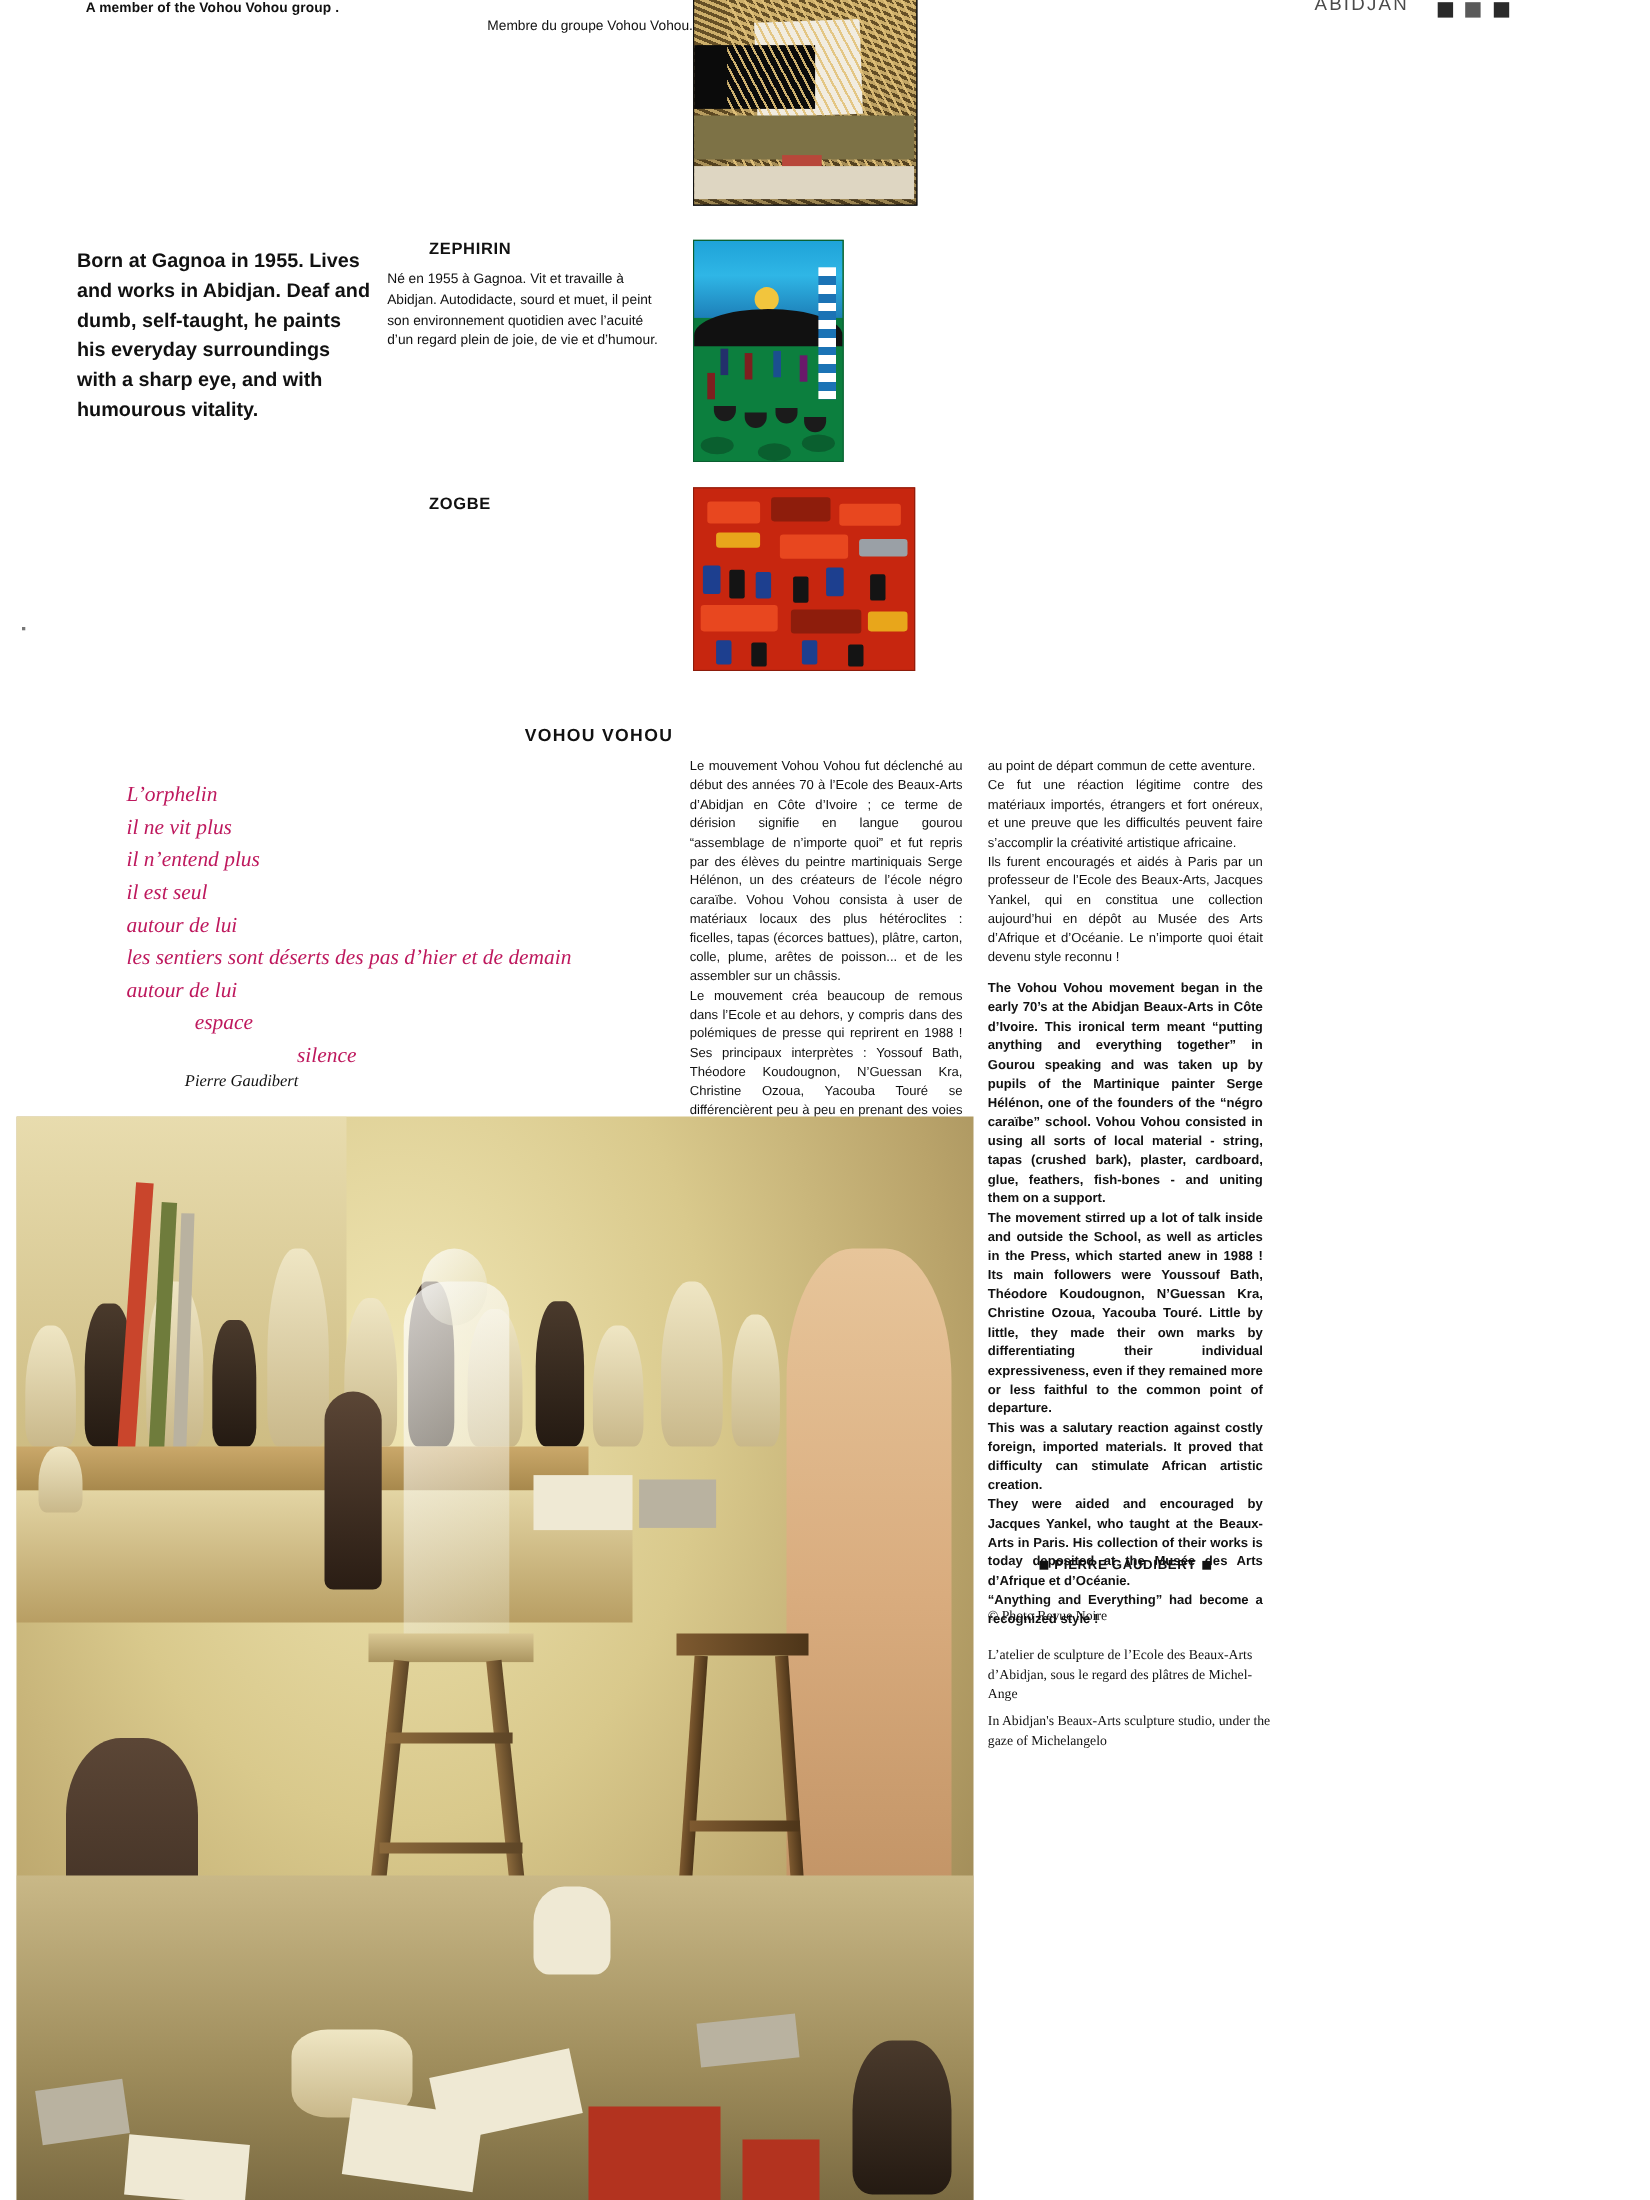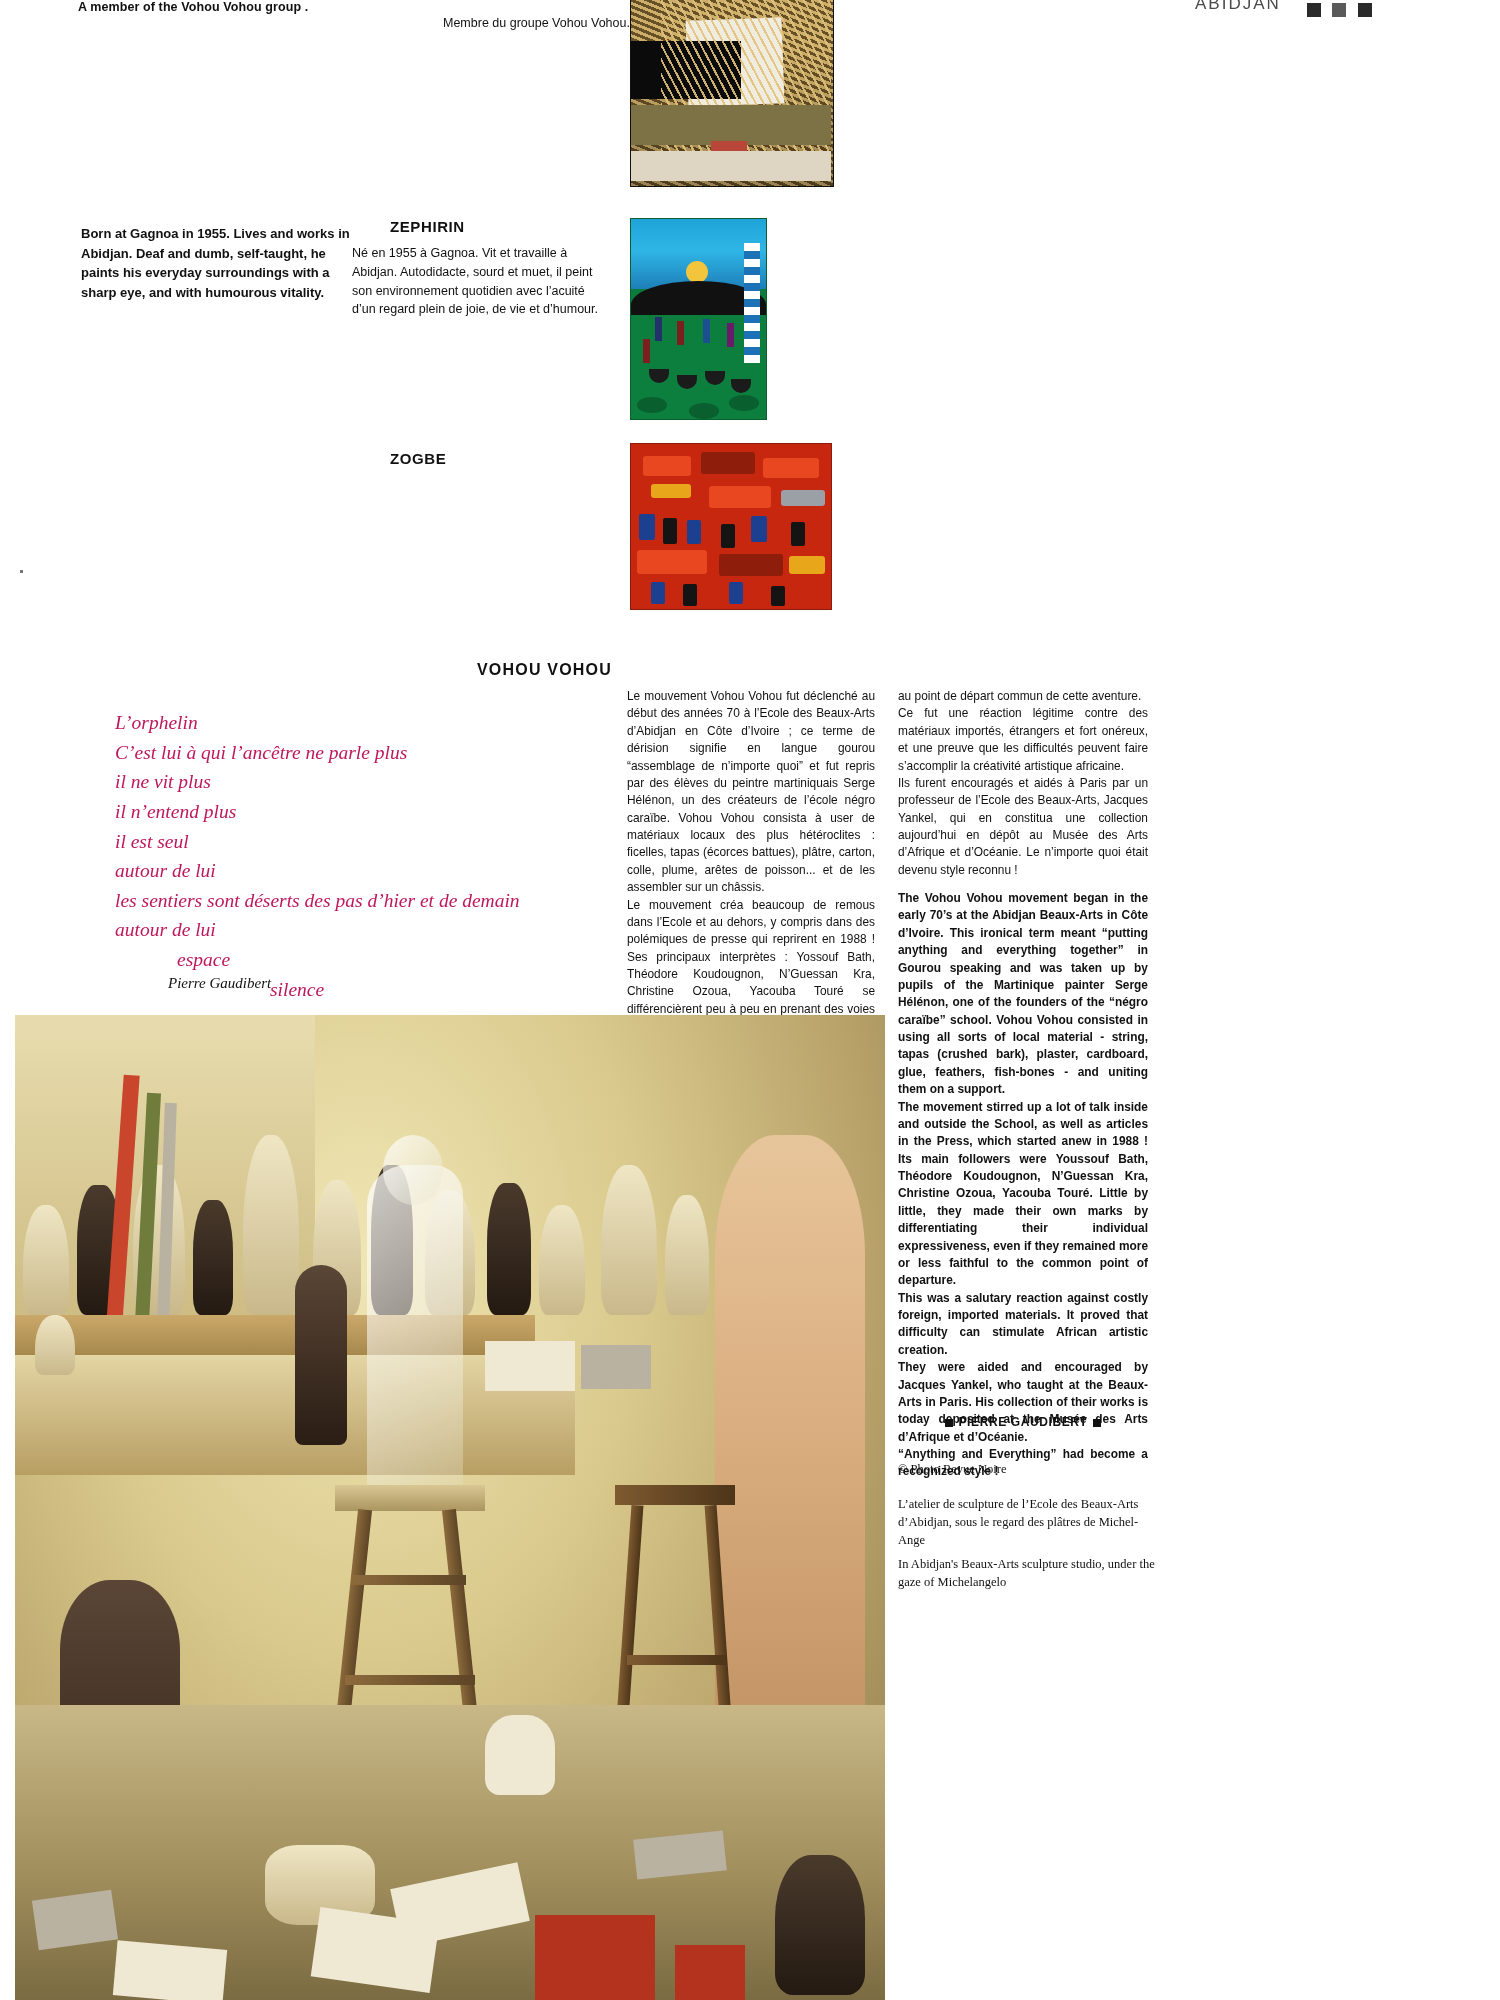--- a/index.html
+++ b/index.html
@@ -127,21 +127,21 @@
   .art-zogbe .blk { position: absolute; background: #141414; border-radius: 2px; }
 
   
   .artist-name {
     font-size: 15px; font-weight: bold; letter-spacing: 0.6px; 
     width: 200px;
   }
   #name-zephirin { left: 390px; top: 218px; }
   #name-zogbe { left: 390px; top: 450px; }
 
-  .zeph-en { left: 81px; top: 224px; width: 270px; font-size: 13px; font-weight: bold; line-height: 1.5; }
+  .zeph-en { left: 70px; top: 224px; width: 270px; font-size: 18px; font-weight: bold; line-height: 1.5; }
   .zeph-fr { left: 352px; top: 244px; width: 250px; font-size: 12.5px; line-height: 1.5; }
 
   
   .vv-title {
     left: 477px; top: 661px; font-size: 16px; font-weight: bold; letter-spacing: 1.2px;
   }
   .poem {
     left: 115px; top: 708px; width: 500px;
     font-family: "Liberation Serif", serif;
     font-style: italic; font-size: 19.5px; line-height: 1.52; color: #be185d;
@@ -322,21 +322,20 @@
   <div class="blue" style="left:98px; top:138px; width:14px; height:22px;"></div>
   <div class="blk" style="left:140px; top:142px; width:14px; height:20px;"></div>
 </div>
 
 <div class="abs tiny-mark"></div>
 
 <div class="abs vv-title">VOHOU VOHOU</div>
 
 <div class="abs poem">
   <div>L’orphelin</div>
-  <div>C’est lui à qui l’ancêtre ne parle plus</div>
   <div>il ne vit plus</div>
   <div>il n’entend plus</div>
   <div>il est seul</div>
   <div>autour de lui</div>
   <div>les sentiers sont déserts des pas d’hier et de demain</div>
   <div>autour de lui</div>
   <div class="ind1">espace</div>
   <div class="ind3">silence</div>
 </div>
 <div class="abs poem-author">Pierre Gaudibert</div>

